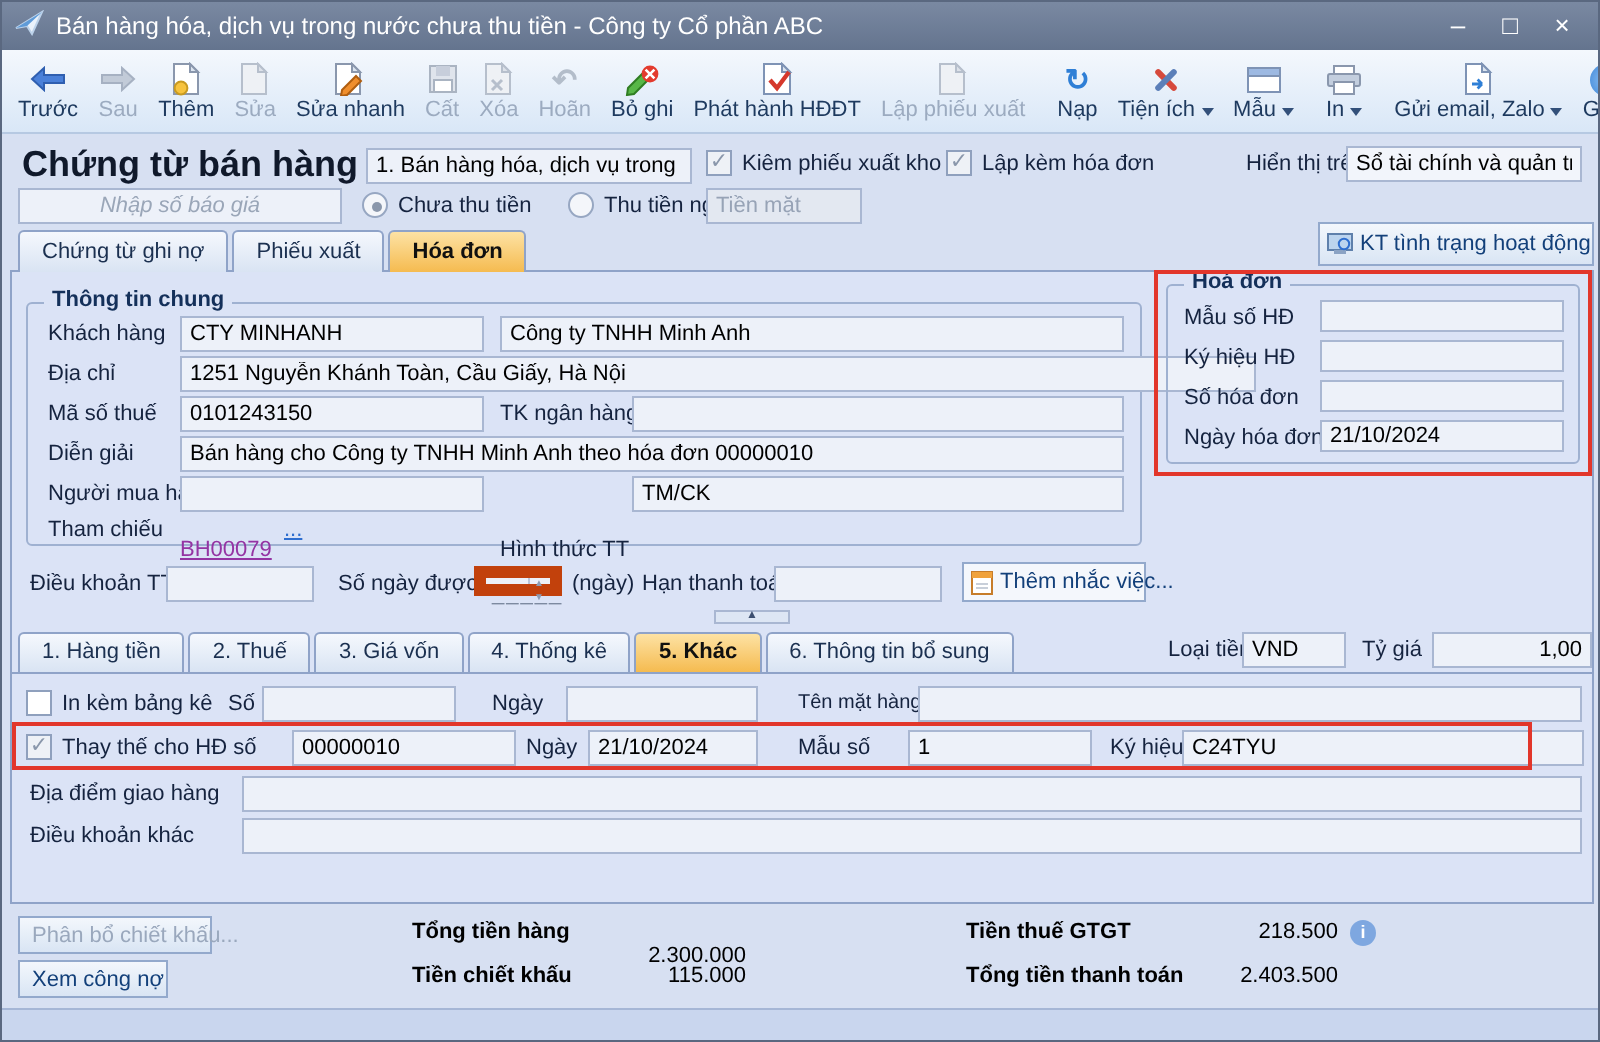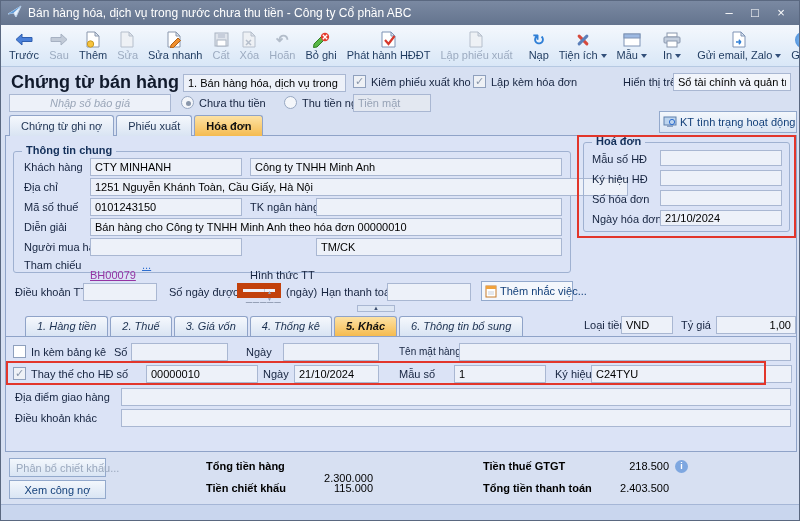--- a/index.html
+++ b/index.html
@@ -340,21 +340,21 @@
     <span style="position:absolute;left:3px;top:3px;"><svg width="12" height="13">
           <rect x="1" y="1" width="10" height="11" fill="#fff" stroke="#c77d2a"></rect>
           <rect x="1" y="1" width="10" height="3" fill="#f0a23c"></rect>
           <path d="M3 7 h6 M3 9 h6" stroke="#c8cfd9"></path>
         </svg></span>
     <span>Thêm nhắc việc...</span>
   </button>
   <div class="collapse" style="left:356px;top:304px;">▲</div>
 
   <div class="hline" style="left:5px;top:335px;width:790px;"></div>
-  <div class="tabs" style="left:24px;top:315px;font-style:italic;">
+  <div class="tabs" style="left:8px;top:315px;">
     <div class="tab" style="height:20px;line-height:19px;">1. Hàng tiền</div>
     <div class="tab" style="height:20px;line-height:19px;">2. Thuế</div>
     <div class="tab" style="height:20px;line-height:19px;">3. Giá vốn</div>
     <div class="tab" style="height:20px;line-height:19px;">4. Thống kê</div>
     <div class="tab active" style="height:20px;line-height:19px;">5. Khác</div>
     <div class="tab" style="height:20px;line-height:19px;">6. Thông tin bổ sung</div>
   </div>
   <span class="lbl" style="left:583px;top:318px;">Loại tiền</span>
   <input class="fld" style="left: 620px; top: 315px; width: 52px;" value="VND">
   <span class="lbl" style="left:680px;top:318px;">Tỷ giá</span>
@@ -379,21 +379,21 @@
   <input class="fld" style="left: 453px; top: 364px; width: 92px;" value="1">
   <span class="lbl" style="left:554px;top:367px;">Ký hiệu</span>
   <input class="fld" style="left: 590px; top: 364px; width: 201px;" value="C24TYU">
 
   <span class="lbl" style="left:14px;top:390px;">Địa điểm giao hàng</span>
   <input class="fld" style="left: 120px; top: 387px; width: 670px;">
   <span class="lbl" style="left:14px;top:411px;">Điều khoản khác</span>
   <input class="fld" style="left: 120px; top: 408px; width: 670px;">
 
   <button class="fbtn dis" style="left:8px;top:457px;width:97px;">Phân bổ chiết khấu...</button>
-  <button class="fbtn" style="left:8px;top:479px;width:97px;">Xem công nợ</button>
+  <button class="fbtn" style="left:8px;top:479px;width:75px;">Xem công nợ</button>
 
   <span class="lbl b" style="left:205px;top:459px;color:#000;">Tổng tiền hàng</span>
   <span class="tval" style="left:272px;top:459px;margin-top:12px;">2.300.000</span>
   <span class="lbl b" style="left:205px;top:481px;color:#000;">Tiền chiết khấu</span>
   <span class="tval" style="left:272px;top:481px;">115.000</span>
   <span class="lbl b" style="left:482px;top:459px;color:#000;">Tiền thuế GTGT</span>
   <span class="tval" style="left:568px;top:459px;">218.500</span>
   <span class="info-ic" style="left:674px;top:459px;">i</span>
   <span class="lbl b" style="left:482px;top:481px;color:#000;">Tổng tiền thanh toán</span>
   <span class="tval" style="left:568px;top:481px;">2.403.500</span>

